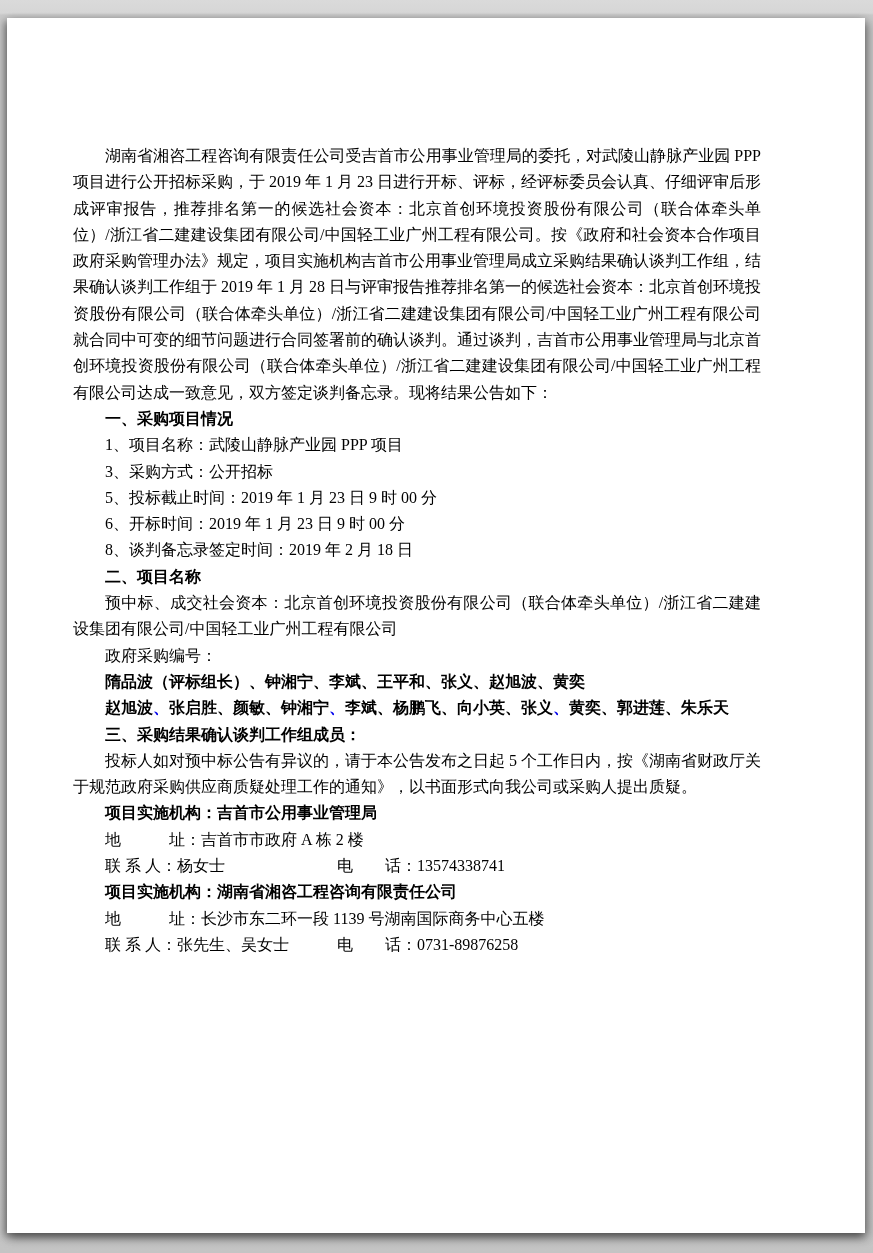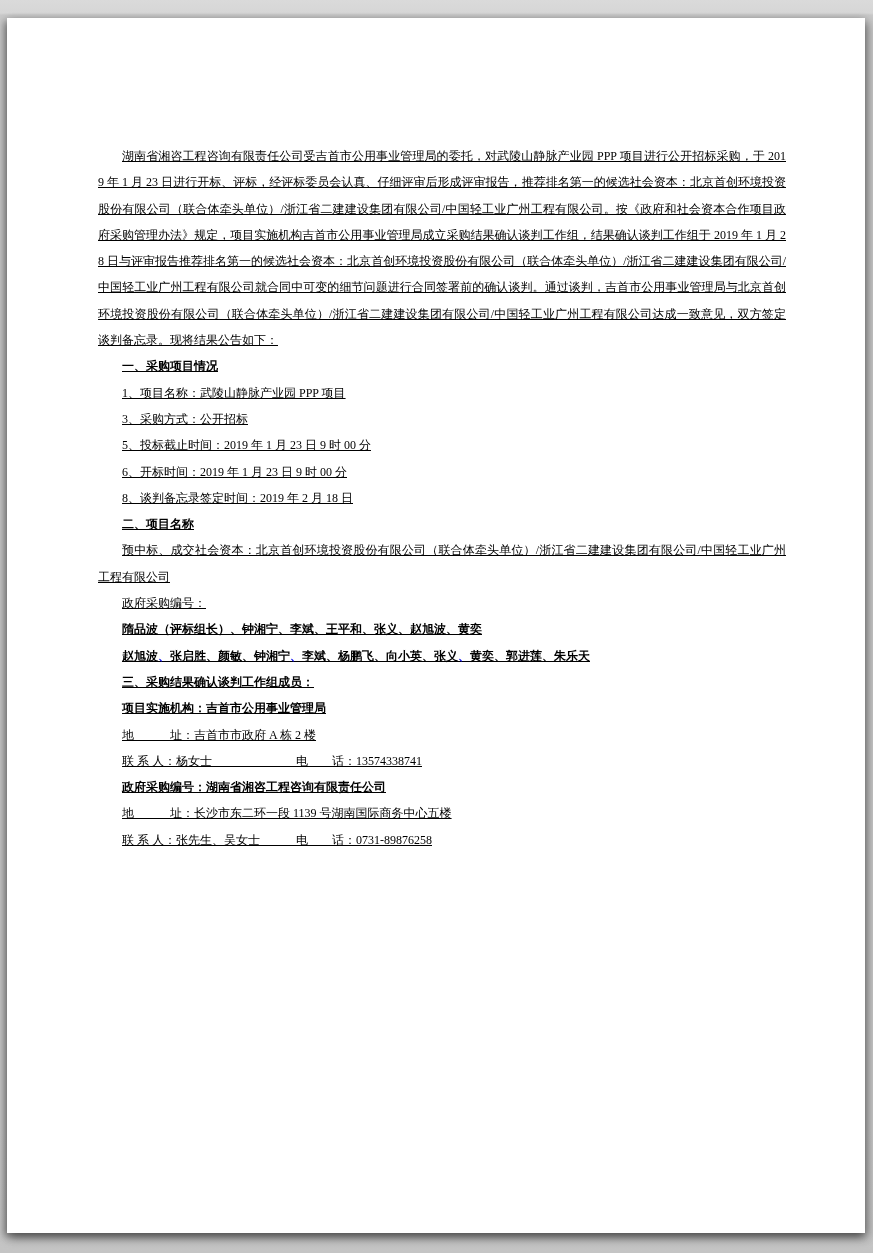--- a/index.html
+++ b/index.html
@@ -18,28 +18,27 @@
     position: absolute;
     left: 7px;
     top: 18px;
     width: 858px;
     height: 1215px;
     background: #ffffff;
     box-shadow: -3px 3px 7px rgba(0,0,0,0.28), 3px 4px 9px rgba(0,0,0,0.30), 0 5px 10px rgba(0,0,0,0.25);
   }
   .doc {
     position: absolute;
-    left: 91px;
+    left: 66px;
     top: 125px;
     width: 688px;
     color: #000000;
-    font-size: 12px;
+    font-size: 16px;
     line-height: 26.3px;
     text-align: justify;
-    text-decoration: underline;
   }
   p.para {
     margin: 0;
     padding: 0;
     text-indent: 2em;
     word-break: break-all;
   }
   p.para.heading   { font-weight: bold; }
   p.para.names     { font-weight: bold; }
   p.para.bold-line { font-weight: bold; }
@@ -55,20 +54,21 @@
       <p class="para body">3、采购方式：公开招标</p>
       <p class="para body">5、投标截止时间：2019 年 1 月 23 日 9 时 00 分</p>
       <p class="para body">6、开标时间：2019 年 1 月 23 日 9 时 00 分</p>
       <p class="para body">8、谈判备忘录签定时间：2019 年 2 月 18 日</p>
       <p class="para heading">二、项目名称</p>
       <p class="para body">预中标、成交社会资本：北京首创环境投资股份有限公司（联合体牵头单位）/浙江省二建建设集团有限公司/中国轻工业广州工程有限公司</p>
       <p class="para body">政府采购编号：</p>
       <p class="para names">隋品波（评标组长）、钟湘宁、李斌、王平和、张义、赵旭波、黄奕</p>
       <p class="para names"><span>赵旭波</span><span style="color: rgb(0, 0, 238);">、</span><span>张启胜、颜敏、钟湘宁</span><span style="color: rgb(0, 0, 238);">、</span><span>李斌、杨鹏飞、向小英、张义</span><span style="color: rgb(0, 0, 238);">、</span><span>黄奕、郭进莲、朱乐天</span></p>
       <p class="para heading">三、采购结果确认谈判工作组成员：</p>
+      <p class="para body">投标人如对预中标公告有异议的，请于本公告发布之日起 5 个工作日内，按《湖南省财政厅关于规范政府采购供应商质疑处理工作的通知》，以书面形式向我公司或采购人提出质疑。</p>
       <p class="para bold-line">项目实施机构：吉首市公用事业管理局</p>
       <p class="para body">地　　　址：吉首市市政府 A 栋 2 楼</p>
       <p class="para body">联 系 人：杨女士　　　　　　　电　　话：13574338741</p>
-      <p class="para bold-line">政府采购编号：湖南省湘咨工程咨询有限责任公司</p>
+      <p class="para bold-line">项目实施机构：湖南省湘咨工程咨询有限责任公司</p>
       <p class="para body">地　　　址：长沙市东二环一段 1139 号湖南国际商务中心五楼</p>
       <p class="para body">联 系 人：张先生、吴女士　　　电　　话：0731-89876258</p>
     </div>
 </div>
 
 </body></html>

